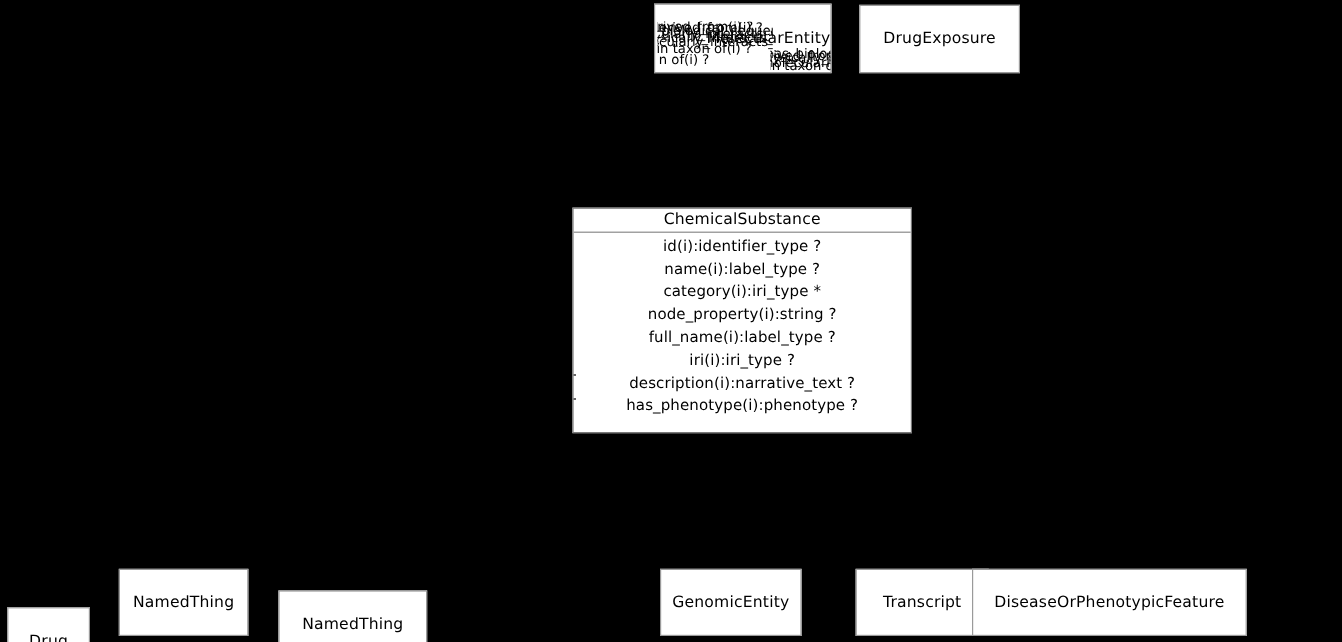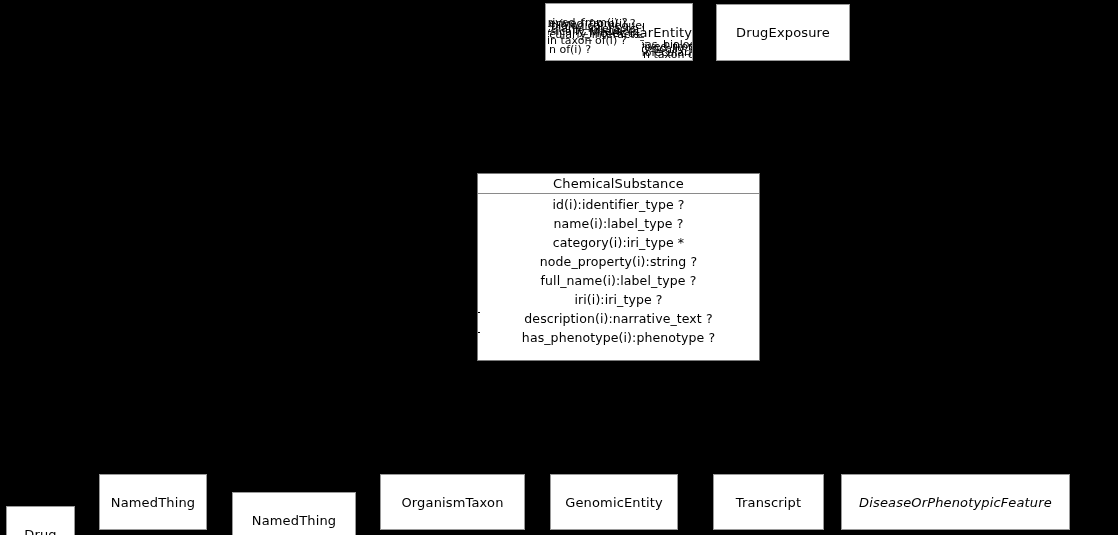--- a/index.html
+++ b/index.html
@@ -177,29 +177,26 @@
   </div>
 
   <div class="uml-box simple-box" style="left:99px; top:474px; width:108px; height:56px;">
     <span class="box-label">NamedThing</span>
   </div>
 
   <div class="uml-box simple-box" style="left:232px; top:492px; width:124px; height:56px;">
     <span class="box-label">NamedThing</span>
   </div>
 
-  <div class="uml-box simple-box" style="left:380px; top:474px; width:145px; height:56px;">
-    <span class="box-label">OrganismTaxon</span>
-  </div>
-
-  <div class="uml-box simple-box" style="left:550px; top:474px; width:128px; height:56px;">
+
+  <div class="uml-box simple-box" style="left:550px; top:474px; width:118px; height:56px;">
     <span class="box-label">GenomicEntity</span>
   </div>
 
   <div class="uml-box simple-box" style="left:713px; top:474px; width:111px; height:56px;">
     <span class="box-label">Transcript</span>
   </div>
 
-  <div class="uml-box simple-box" style="left:841px; top:474px; width:229px; height:56px;font-style:italic;">
+  <div class="uml-box simple-box" style="left:810px; top:474px; width:229px; height:56px;">
     <span class="box-label">DiseaseOrPhenotypicFeature</span>
   </div>
 
 </div>
 
 </body></html>

